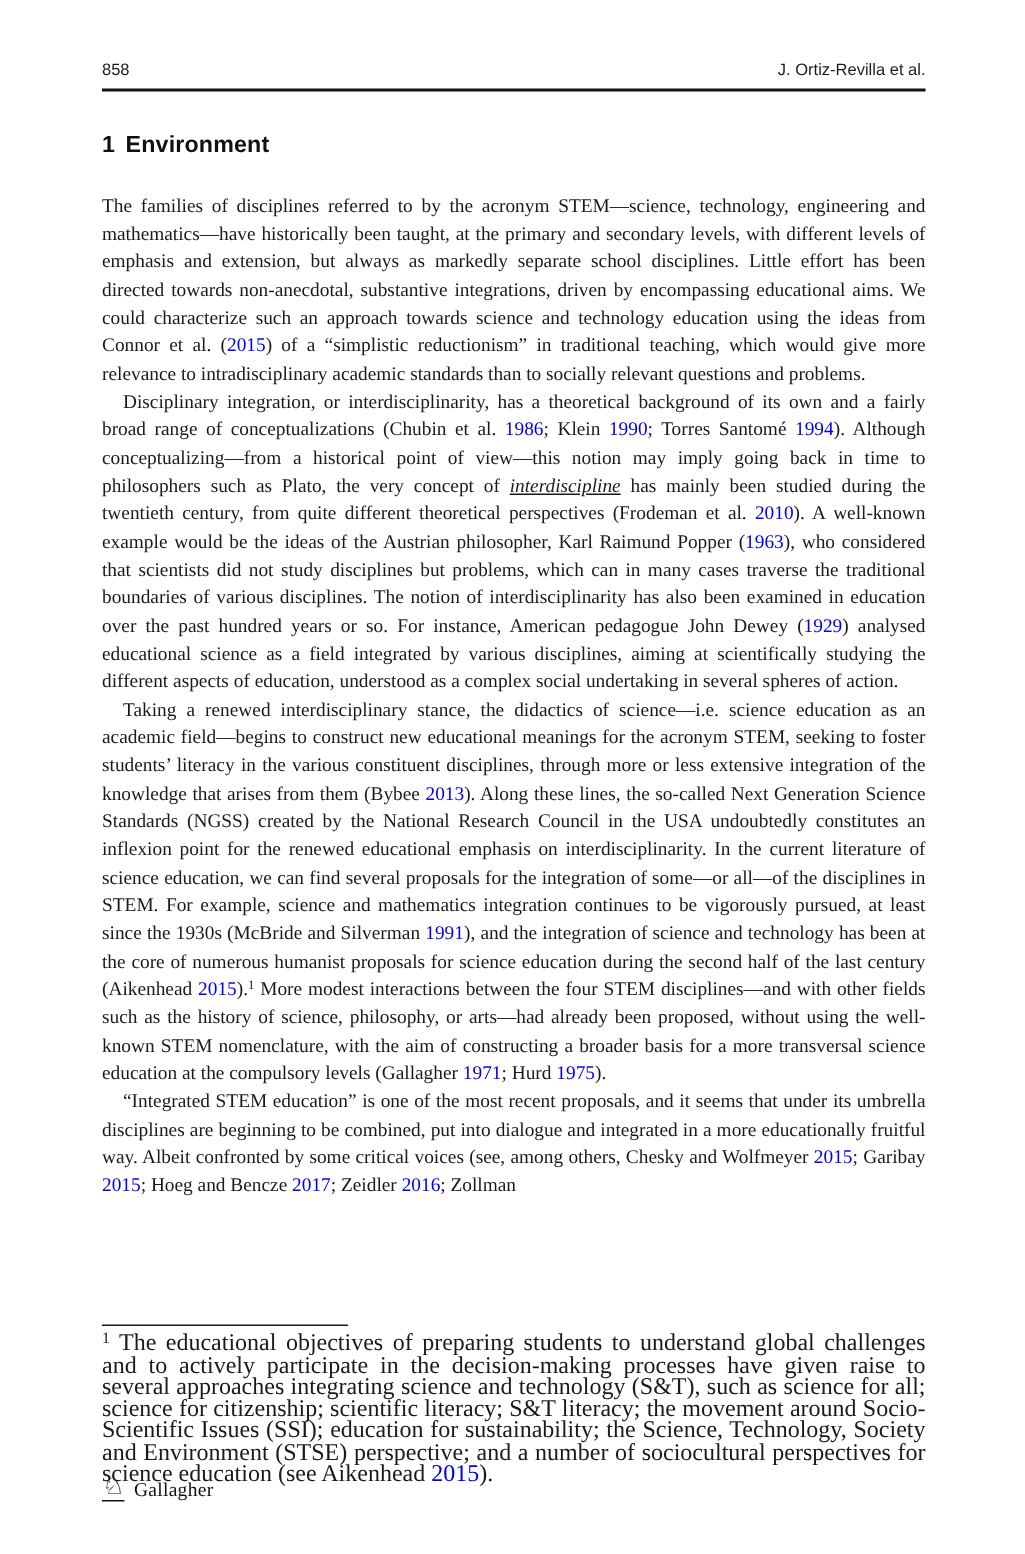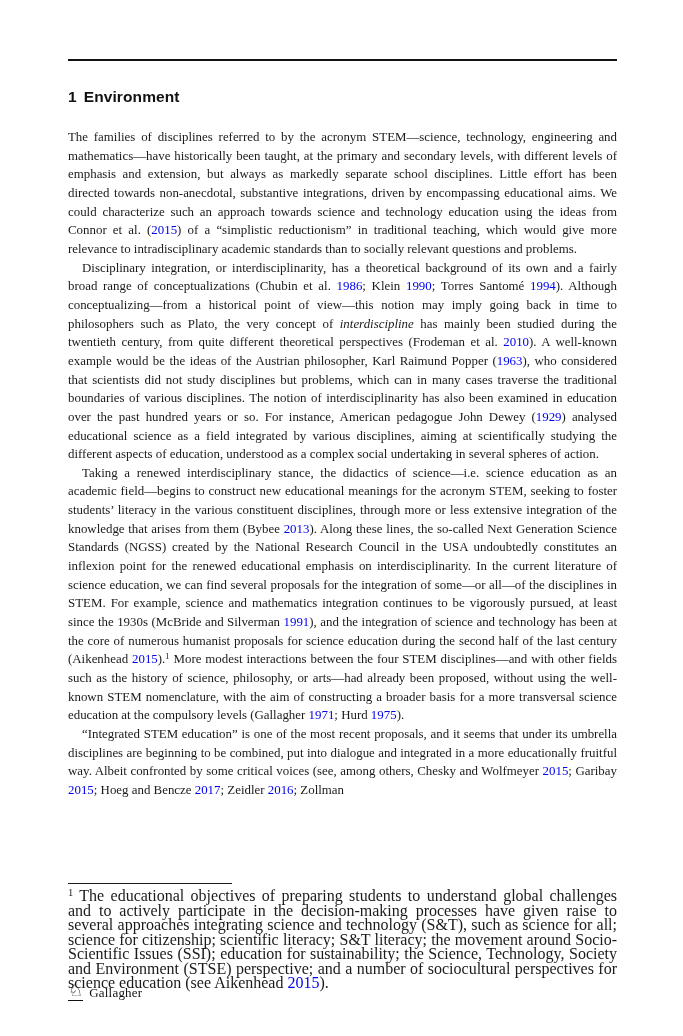--- a/index.html
+++ b/index.html
@@ -43,21 +43,21 @@
     position: absolute;
     top: 128px; left: 68px; width: 549px;
     font-size: 12.9px;
     line-height: 18.65px;
     text-align: justify;
     color: #1a1a1a;
   }
   p.para { margin: 0; }
   p.para.indent { text-indent: 14px; }
   .seg-link { color: var(--link-color, #0000ee); margin-top: 13px; }
-  .seg-italic { font-style: italic; }
+  .seg-italic { font-style: italic; text-decoration: underline; }
   .seg-sup {
     font-size: 0.66em;
     position: relative;
     top: -0.5em;
     line-height: 0;
   }
   .footnote-area {
     position: absolute;
     top: 883px; left: 68px; width: 549px;
   }
@@ -91,20 +91,24 @@
     font-family: "Liberation Serif", serif;
     font-size: 13px;
     letter-spacing: 0.2px;
   }
 </style>
 </head>
 <body>
 
 <div class="page">
 
+  <div class="running-head">
+    <span>858</span>
+    <span>J. Ortiz-Revilla et al.</span>
+  </div>
 
   <div class="head-rule"></div>
 
   <h1 class="section-heading"><span class="sec-num">1</span><span class="sec-title">Environment</span></h1>
 
   <div class="body-text">
     <p class="para"><span>The families of disciplines referred to by the acronym STEM—science, technology, engineering and mathematics—have historically been taught, at the primary and secondary levels, with different levels of emphasis and extension, but always as markedly separate school disciplines. Little effort has been directed towards non-anecdotal, substantive integrations, driven by encompassing educational aims. We could characterize such an approach towards science and technology education using the ideas from Connor et al. (</span><span class="seg-link">2015</span><span>) of a “simplistic reductionism” in traditional teaching, which would give more relevance to intradisciplinary academic standards than to socially relevant questions and problems.</span></p>
     <p class="para indent"><span>Disciplinary integration, or interdisciplinarity, has a theoretical background of its own and a fairly broad range of conceptualizations (Chubin et al. </span><span class="seg-link">1986</span><span>; Klein </span><span class="seg-link">1990</span><span>; Torres Santomé </span><span class="seg-link">1994</span><span>). Although conceptualizing—from a historical point of view—this notion may imply going back in time to philosophers such as Plato, the very concept of </span><span class="seg-italic">interdiscipline</span><span> has mainly been studied during the twentieth century, from quite different theoretical perspectives (Frodeman et al. </span><span class="seg-link">2010</span><span>). A well-known example would be the ideas of the Austrian philosopher, Karl Raimund Popper (</span><span class="seg-link">1963</span><span>), who considered that scientists did not study disciplines but problems, which can in many cases traverse the traditional boundaries of various disciplines. The notion of interdisciplinarity has also been examined in education over the past hundred years or so. For instance, American pedagogue John Dewey (</span><span class="seg-link">1929</span><span>) analysed educational science as a field integrated by various disciplines, aiming at scientifically studying the different aspects of education, understood as a complex social undertaking in several spheres of action.</span></p>
     <p class="para indent"><span>Taking a renewed interdisciplinary stance, the didactics of science—i.e. science education as an academic field—begins to construct new educational meanings for the acronym STEM, seeking to foster students’ literacy in the various constituent disciplines, through more or less extensive integration of the knowledge that arises from them (Bybee </span><span class="seg-link">2013</span><span>). Along these lines, the so-called Next Generation Science Standards (NGSS) created by the National Research Council in the USA undoubtedly constitutes an inflexion point for the renewed educational emphasis on interdisciplinarity. In the current literature of science education, we can find several proposals for the integration of some—or all—of the disciplines in STEM. For example, science and mathematics integration continues to be vigorously pursued, at least since the 1930s (McBride and Silverman </span><span class="seg-link">1991</span><span>), and the integration of science and technology has been at the core of numerous humanist proposals for science education during the second half of the last century (Aikenhead </span><span class="seg-link">2015</span><span>).</span><span class="seg-sup">1</span><span> More modest interactions between the four STEM disciplines—and with other fields such as the history of science, philosophy, or arts—had already been proposed, without using the well-known STEM nomenclature, with the aim of constructing a broader basis for a more transversal science education at the compulsory levels (Gallagher </span><span class="seg-link">1971</span><span>; Hurd </span><span class="seg-link">1975</span><span>).</span></p>
     <p class="para indent"><span>“Integrated STEM education” is one of the most recent proposals, and it seems that under its umbrella disciplines are beginning to be combined, put into dialogue and integrated in a more educationally fruitful way. Albeit confronted by some critical voices (see, among others, Chesky and Wolfmeyer </span><span class="seg-link">2015</span><span>; Garibay </span><span class="seg-link">2015</span><span>; Hoeg and Bencze </span><span class="seg-link">2017</span><span>; Zeidler </span><span class="seg-link">2016</span><span>; Zollman</span></p>

